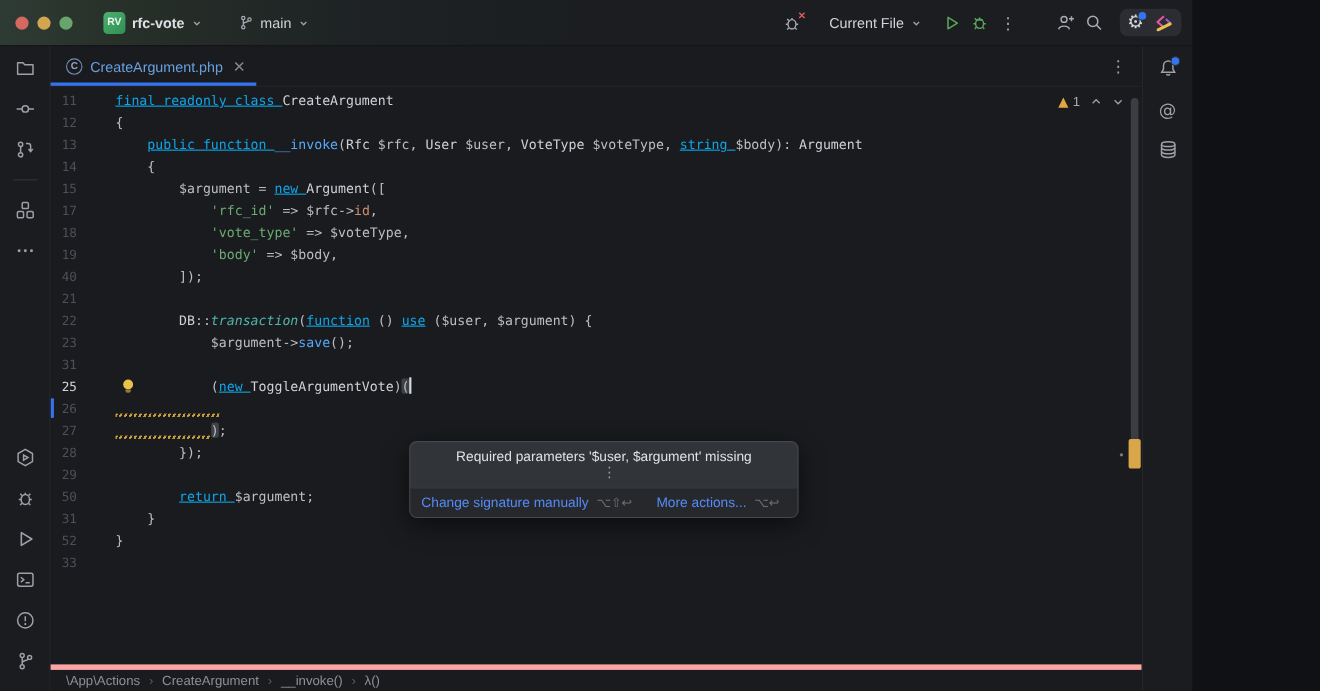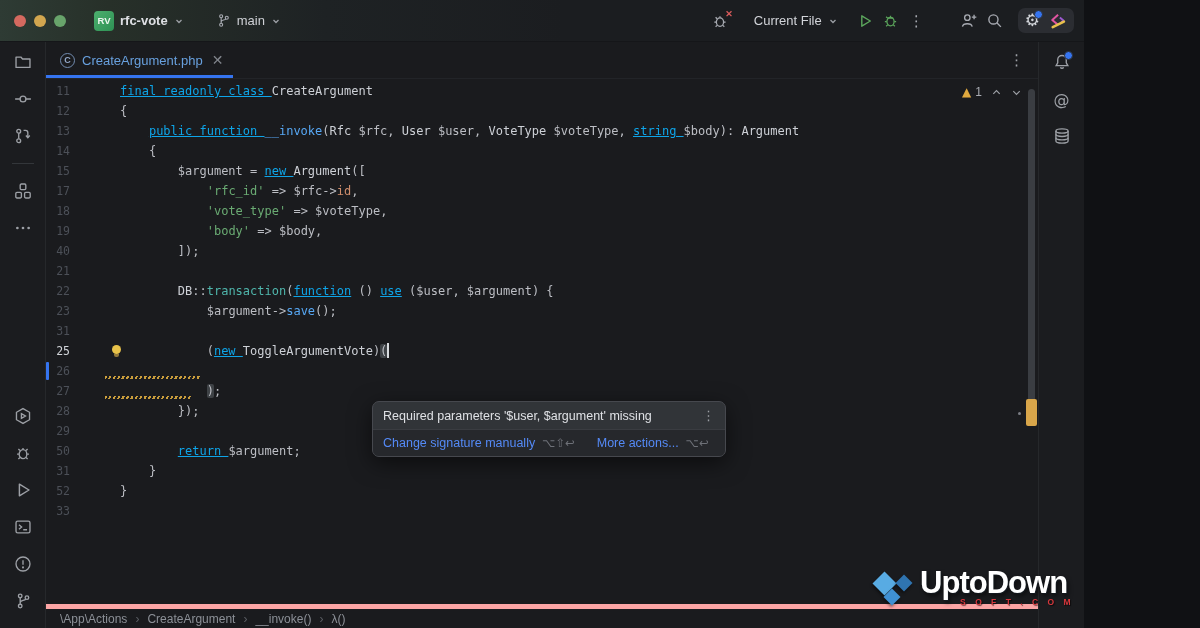--- a/index.html
+++ b/index.html
@@ -39,40 +39,40 @@
   .tab{position:relative;height:36px;display:flex;align-items:center;gap:7px;padding:0 10px 0 14px;font-size:13px;color:#68A0DE;}
   .tab .underline{position:absolute;left:0;right:0;bottom:0;height:3px;background:#3574F0;}
   .classicon{width:15px;height:15px;border-radius:50%;border:1.2px solid #728CB0;color:#93A8C8;font-size:9px;font-weight:bold;
     display:flex;align-items:center;justify-content:center;box-sizing:border-box;}
   .tab-close{color:#81858C;font-size:14px;margin-left:2px;}
   .tab-more{position:absolute;right:14px;color:#9DA0A6;font-size:15px;}
   
   .editor{position:relative;flex:1;overflow:hidden;padding-top:2px;}
   .line{height:20px;position:relative;display:flex;white-space:pre;
     font-family:"DejaVu Sans Mono",monospace;font-size:12px;line-height:20px;}
-  .ln{flex:0 0 24px;width:24px;text-align:right;color:#4C5058;font-size:11.5px;margin-right:50px;}
+  .ln{flex:0 0 24px;width:24px;text-align:right;color:#4C5058;font-size:11.5px;margin-right:35px;}
   .line.current .ln{color:#D2D5DA;}
   .codeseg{white-space:pre;}
   .pl{color:#BCBEC4;} .kw{color:#0ea5e9;text-decoration:underline;} .cls{color:#CDD0D6;} .fn{color:#57A8F5;}
-  .mth{color:#4FB6AC;} .str{color:#6AAB73;} .prop{color:#CF8E6D;} .var{color:#BCBEC4;}
+  .mth{color:#4FB6AC;font-style:italic;} .str{color:#6AAB73;} .prop{color:#CF8E6D;} .var{color:#BCBEC4;}
   .brk{background:#3E4246;border-radius:2px;}
   .caret{display:inline-block;width:2px;height:15px;background:#D8DBDF;vertical-align:-3px;margin-left:0px;}
   .vcsbar{position:absolute;left:0;top:1px;width:3px;height:18px;background:#3574F0;border-radius:1px;}
   .bulb{position:absolute;left:66px;top:4px;width:9px;height:9px;border-radius:50%;background:#E8C24A;}
   .bulb::after{content:"";position:absolute;left:2px;top:9px;width:5px;height:3px;background:#93793A;border-radius:0 0 2px 2px;}
   .squig{position:absolute;top:15px;height:3px;
     background:repeating-linear-gradient(115deg,#C99D3C 0,#C99D3C 2px,transparent 2px,transparent 4px);}
   
   .inspection{position:absolute;top:6px;right:16px;display:flex;align-items:center;gap:9px;color:#9DA0A6;font-size:12px;}
   .warn-tri{position:relative;color:#E0A93F;font-size:12px;line-height:1;font-family:"DejaVu Sans",sans-serif;}
   .warn-count{margin-left:-5px;color:#A8ABB2;}
   
   .tooltip{position:absolute;left:326px;top:322px;width:352px;background:#313438;border:1px solid #46484E;
     border-radius:7px;box-shadow:0 6px 22px rgba(0,0,0,.55);z-index:6;overflow:hidden;font-size:12.5px;}
-  .tt-msg{display:flex;align-items:center;justify-content:space-between;padding:6px 10px;color:#DFE1E5;}
+  .tt-msg{display:flex;align-items:center;justify-content:space-between;padding:6px 10px;color:#DFE1E5;flex-direction:column;}
   .tt-kebab{color:#9DA0A6;font-size:13px;margin-left:10px;}
   .tt-actions{display:flex;align-items:center;gap:22px;background:#26282C;border-top:1px solid #3A3C41;padding:6px 10px;}
   .tt-act{display:flex;align-items:center;gap:7px;}
   .tt-link{color:#548AF7;}
   .tt-sc{color:#6E7178;font-size:11.5px;font-family:"DejaVu Sans",sans-serif;}
   
   .scroll-thumb{position:absolute;right:3px;top:10px;width:7px;height:332px;background:#3A3D42;border-radius:4px;}
   .stripe-warn{position:absolute;right:1px;top:320px;width:11px;height:27px;background:#D9A64A;border-radius:2px;}
   .stripe-dot{position:absolute;right:17px;top:333px;width:3px;height:3px;border-radius:50%;background:#7A7D84;}
   
@@ -378,25 +378,14 @@
             <g fill="none" stroke="#9DA0A6" stroke-width="1.2">
           <ellipse cx="8" cy="3.6" rx="5.4" ry="1.9"></ellipse>
           <path d="M2.6 3.6v8.8c0 1 2.4 1.9 5.4 1.9s5.4-.9 5.4-1.9V3.6"></path>
           <path d="M2.6 6.5c0 1 2.4 1.9 5.4 1.9s5.4-.9 5.4-1.9M2.6 9.5c0 1 2.4 1.9 5.4 1.9s5.4-.9 5.4-1.9"></path>
             </g>
           </svg>
       </div>
     </nav>
   </div>
 
-  <div class="watermark">
-    <div class="wm-icon">
-      <div class="wm-d wm-d1"></div>
-        <div class="wm-d wm-d2"></div>
-        <div class="wm-d wm-d3"></div>
-    </div>
-    <div class="wm-text">
-      <span class="wm-name">UptoDown</span>
-      <span class="wm-sub">S O F T . C O M</span>
-    </div>
-  </div>
 
 </div>
 
 </body></html>

